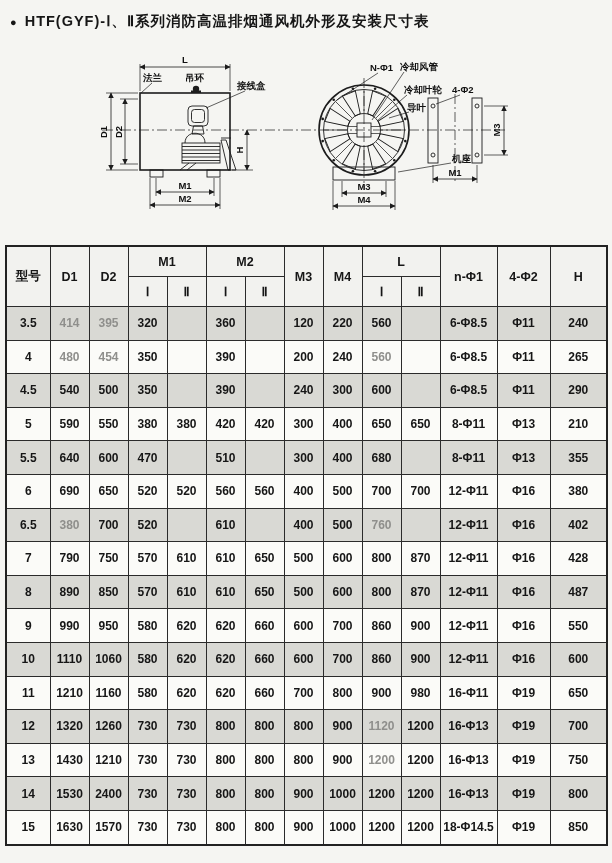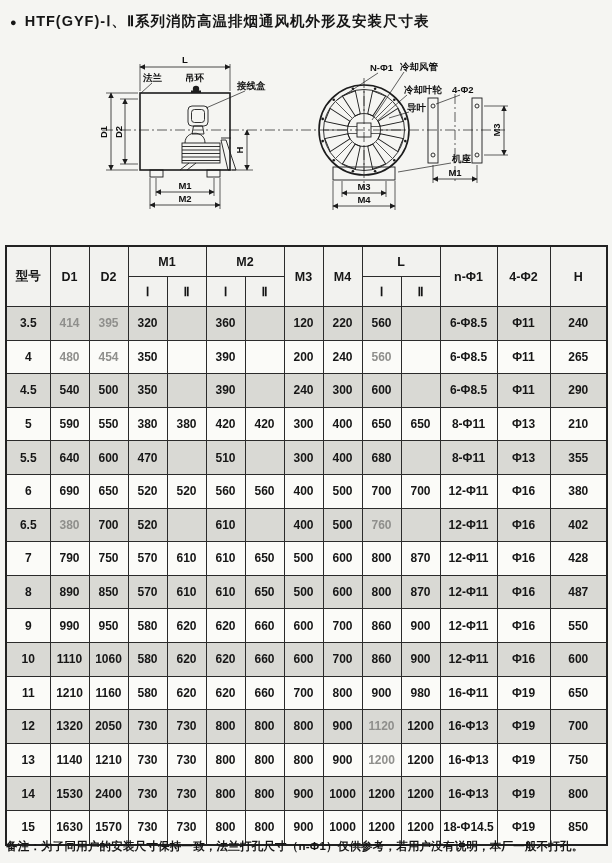--- a/index.html
+++ b/index.html
@@ -466,36 +466,36 @@
           <td>800</td>
           <td>900</td>
           <td>980</td>
           <td>16-Φ11</td>
           <td>Φ19</td>
           <td>650</td>
         </tr>
         <tr class="shaded">
           <td>12</td>
           <td>1320</td>
-          <td>2050</td>
+          <td>1260</td>
           <td>730</td>
           <td>730</td>
           <td>800</td>
           <td>800</td>
           <td>800</td>
           <td>900</td>
           <td class="light">1120</td>
           <td>1200</td>
           <td>16-Φ13</td>
           <td>Φ19</td>
           <td>700</td>
         </tr>
         <tr>
           <td>13</td>
-          <td>1140</td>
+          <td>1430</td>
           <td>1210</td>
           <td>730</td>
           <td>730</td>
           <td>800</td>
           <td>800</td>
           <td>800</td>
           <td>900</td>
           <td class="light">1200</td>
           <td>1200</td>
           <td>16-Φ13</td>
@@ -530,15 +530,14 @@
           <td>1000</td>
           <td>1200</td>
           <td>1200</td>
           <td>18-Φ14.5</td>
           <td>Φ19</td>
           <td>850</td>
         </tr>
       </tbody>
   </table>
 
-  <div id="note">备注：为了同用户的安装尺寸保持一致，法兰打孔尺寸（n-Φ1）仅供参考，若用户没有说明，本厂一般不打孔。</div>
 
 </div>
 
 </body></html>

